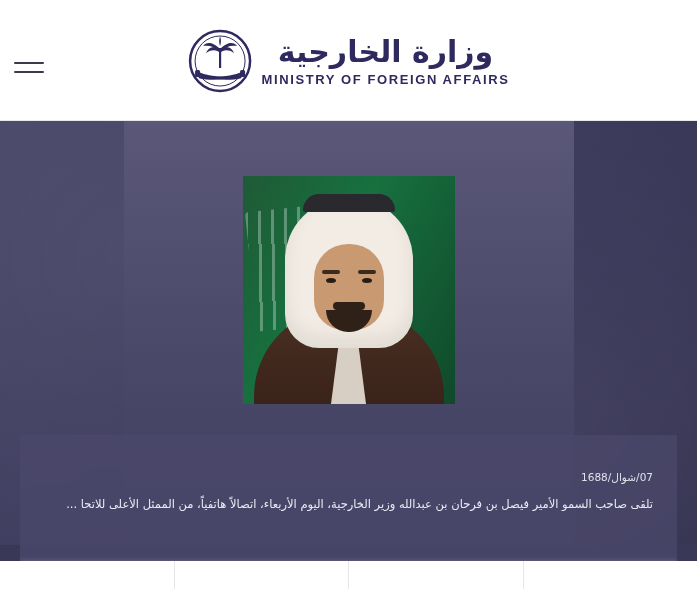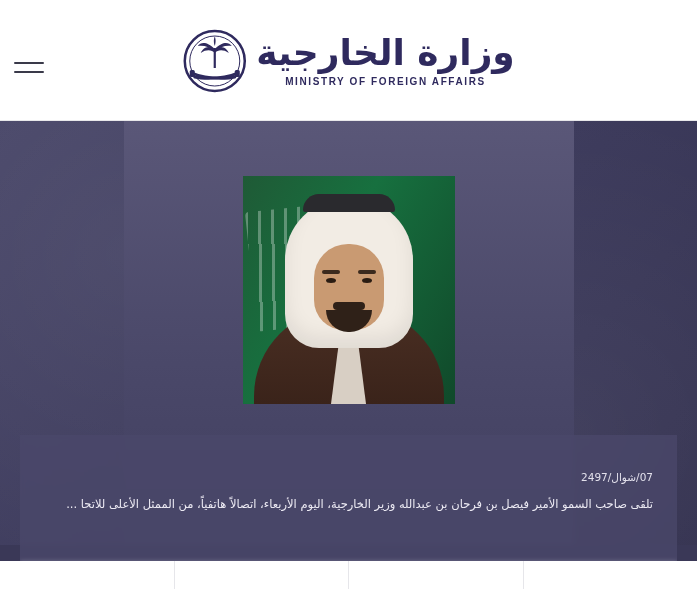--- a/index.html
+++ b/index.html
@@ -62,29 +62,29 @@
   }
 
   .logo-text {
     display: flex;
     flex-direction: column;
     align-items: center;
     justify-content: center;
     line-height: 1;
   }
   .logo-ar {
-    font-size: 36px;
+    font-size: 30px;
     font-weight: 700;
     color: #2f2a5e;
     letter-spacing: 0px;
     white-space: nowrap;
   }
   .logo-en {
     margin-top: 6px;
-    font-size: 10px;
+    font-size: 13px;
     letter-spacing: 1.6px;
     color: #2f2a5e;
     font-weight: 700;
     font-family: "Liberation Sans", sans-serif;
     white-space: nowrap;
   }
 
   .emblem {
     width: 64px;
     height: 66px;
@@ -349,21 +349,21 @@
             <div class="beard"></div>
           </div>
         </div>
       </div>
     </div>
   </div>
 
   <div class="hero-bottom-band"></div>
 
   <div class="news-card">
-    <div class="news-date">07/شوال/2497</div>
+    <div class="news-date">07/شوال/1688</div>
     <div class="news-body">تلقى صاحب السمو الأمير فيصل بن فرحان بن عبدالله وزير الخارجية، اليوم الأربعاء، اتصالاً هاتفياً، من الممثل الأعلى للاتحا ...</div>
 
   </div>
 
   <div class="strip">
     <div class="cell"></div>
     <div class="cell"></div>
     <div class="cell"></div>
     <div class="cell"></div>
   </div>

